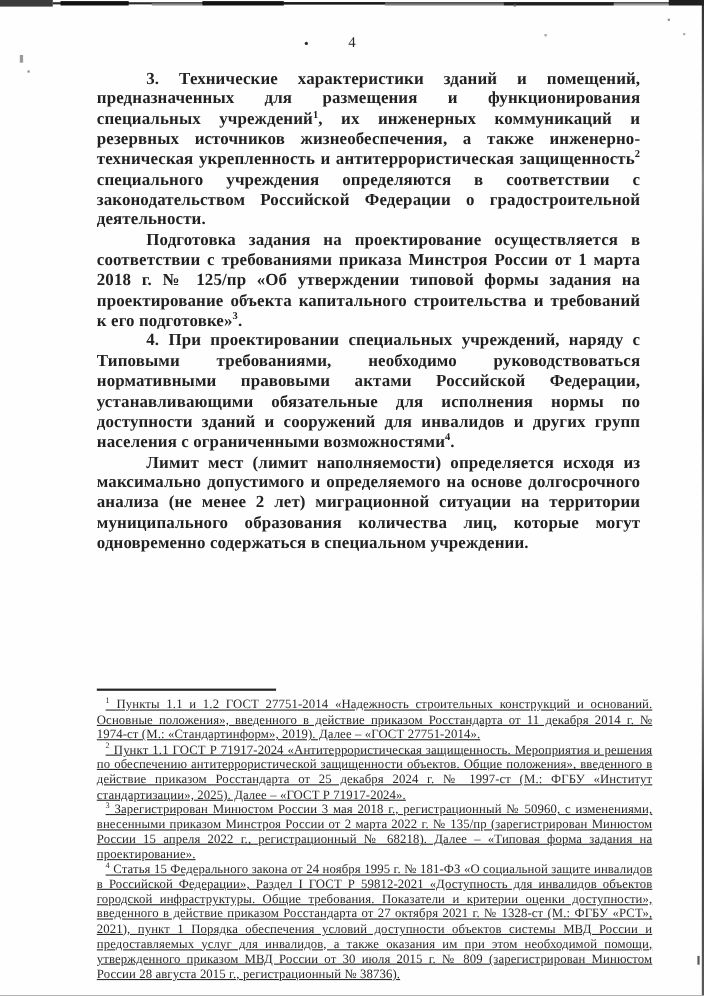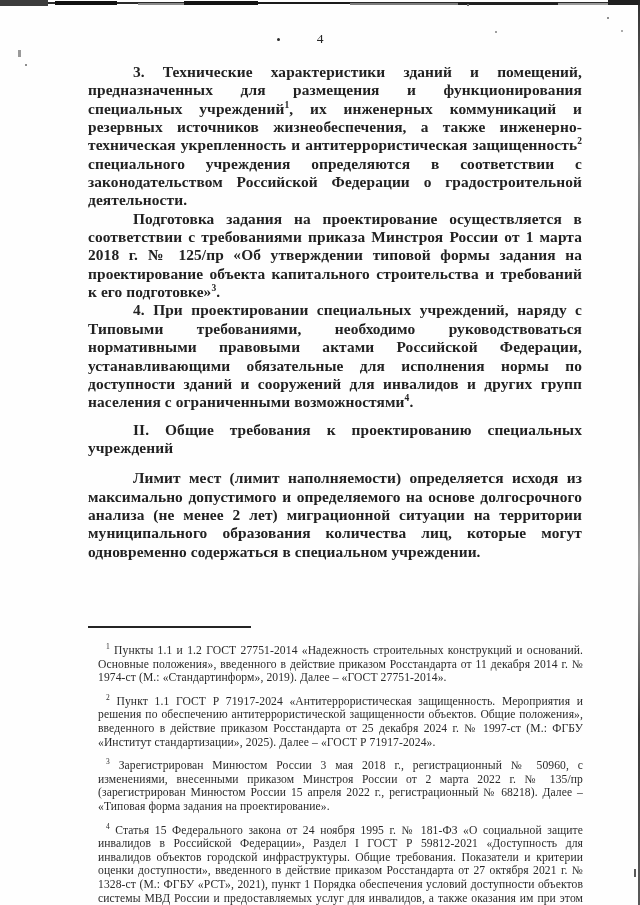--- a/index.html
+++ b/index.html
@@ -28,21 +28,21 @@
   .fn-separator{
     position:absolute;left:88px;top:626px;width:163px;height:2px;
     background:#242424;
   }
   .footnotes{
     position:absolute;left:88px;top:634px;width:505px;
     font-size:11.6px;line-height:13.6px;
     text-align:justify;color:#2a2a2a;
     letter-spacing:.1px;
   }
-  .footnote{margin:10px;text-indent:8px;}
+  .footnote{margin:0;text-indent:8px;text-decoration:underline;}
   .footnotes sup{font-size:7.5px;line-height:0;vertical-align:super;}
   
   .seg{position:absolute;}
   .right-edge-line{
     position:absolute;top:0;right:0;width:2px;height:905px;
     background:linear-gradient(to bottom,
       rgba(35,35,35,.95) 0%, rgba(35,35,35,.55) 18%,
       rgba(35,35,35,.85) 40%, rgba(35,35,35,.45) 62%,
       rgba(35,35,35,.9) 80%, rgba(35,35,35,.75) 100%);
   }
@@ -73,21 +73,20 @@
   <div class="seg" style="left:634px;top:869px;width:2px;height:8px;background:#5a5a5a;"></div>
 
   <div class="right-edge-line"></div>
 
   <div class="page-number">4</div>
 
   <div class="body-text">
       <p class="para">3. Технические характеристики зданий и помещений, предназначенных для размещения и функционирования специальных учреждений<sup>1</sup>, их инженерных коммуникаций и резервных источников жизнеобеспечения, а также инженерно-техническая укрепленность и антитеррористическая защищенность<sup>2</sup> специального учреждения определяются в соответствии с законодательством Российской Федерации о градостроительной деятельности.</p>
       <p class="para">Подготовка задания на проектирование осуществляется в соответствии с требованиями приказа Минстроя России от 1 марта 2018 г. № 125/пр «Об утверждении типовой формы задания на проектирование объекта капитального строительства и требований к его подготовке»<sup>3</sup>.</p>
       <p class="para">4. При проектировании специальных учреждений, наряду с Типовыми требованиями, необходимо руководствоваться нормативными правовыми актами Российской Федерации, устанавливающими обязательные для исполнения нормы по доступности зданий и сооружений для инвалидов и других групп населения с ограниченными возможностями<sup>4</sup>.</p>
-      <p class="heading">II. Общие требования к проектированию специальных учреждений</p>
       <p class="para">Лимит мест (лимит наполняемости) определяется исходя из максимально допустимого и определяемого на основе долгосрочного анализа (не менее 2 лет) миграционной ситуации на территории муниципального образования количества лиц, которые могут одновременно содержаться в специальном учреждении.</p>
     </div>
 
   <div class="fn-separator"></div>
 
   <div class="footnotes">
       <p class="footnote"><sup>1</sup> Пункты 1.1 и 1.2 ГОСТ 27751-2014 «Надежность строительных конструкций и оснований. Основные положения», введенного в действие приказом Росстандарта от 11 декабря 2014 г. № 1974-ст (М.: «Стандартинформ», 2019). Далее – «ГОСТ 27751-2014».</p>
       <p class="footnote"><sup>2</sup> Пункт 1.1 ГОСТ Р 71917-2024 «Антитеррористическая защищенность. Мероприятия и решения по обеспечению антитеррористической защищенности объектов. Общие положения», введенного в действие приказом Росстандарта от 25 декабря 2024 г. № 1997-ст (М.: ФГБУ «Институт стандартизации», 2025). Далее – «ГОСТ Р 71917-2024».</p>
       <p class="footnote"><sup>3</sup> Зарегистрирован Минюстом России 3 мая 2018 г., регистрационный № 50960, с изменениями, внесенными приказом Минстроя России от 2 марта 2022 г. № 135/пр (зарегистрирован Минюстом России 15 апреля 2022 г., регистрационный № 68218). Далее – «Типовая форма задания на проектирование».</p>
       <p class="footnote"><sup>4</sup> Статья 15 Федерального закона от 24 ноября 1995 г. № 181-ФЗ «О социальной защите инвалидов в Российской Федерации», Раздел I ГОСТ Р 59812-2021 «Доступность для инвалидов объектов городской инфраструктуры. Общие требования. Показатели и критерии оценки доступности», введенного в действие приказом Росстандарта от 27 октября 2021 г. № 1328-ст (М.: ФГБУ «РСТ», 2021), пункт 1 Порядка обеспечения условий доступности объектов системы МВД России и предоставляемых услуг для инвалидов, а также оказания им при этом необходимой помощи, утвержденного приказом МВД России от 30 июля 2015 г. № 809 (зарегистрирован Минюстом России 28 августа 2015 г., регистрационный № 38736).</p>

